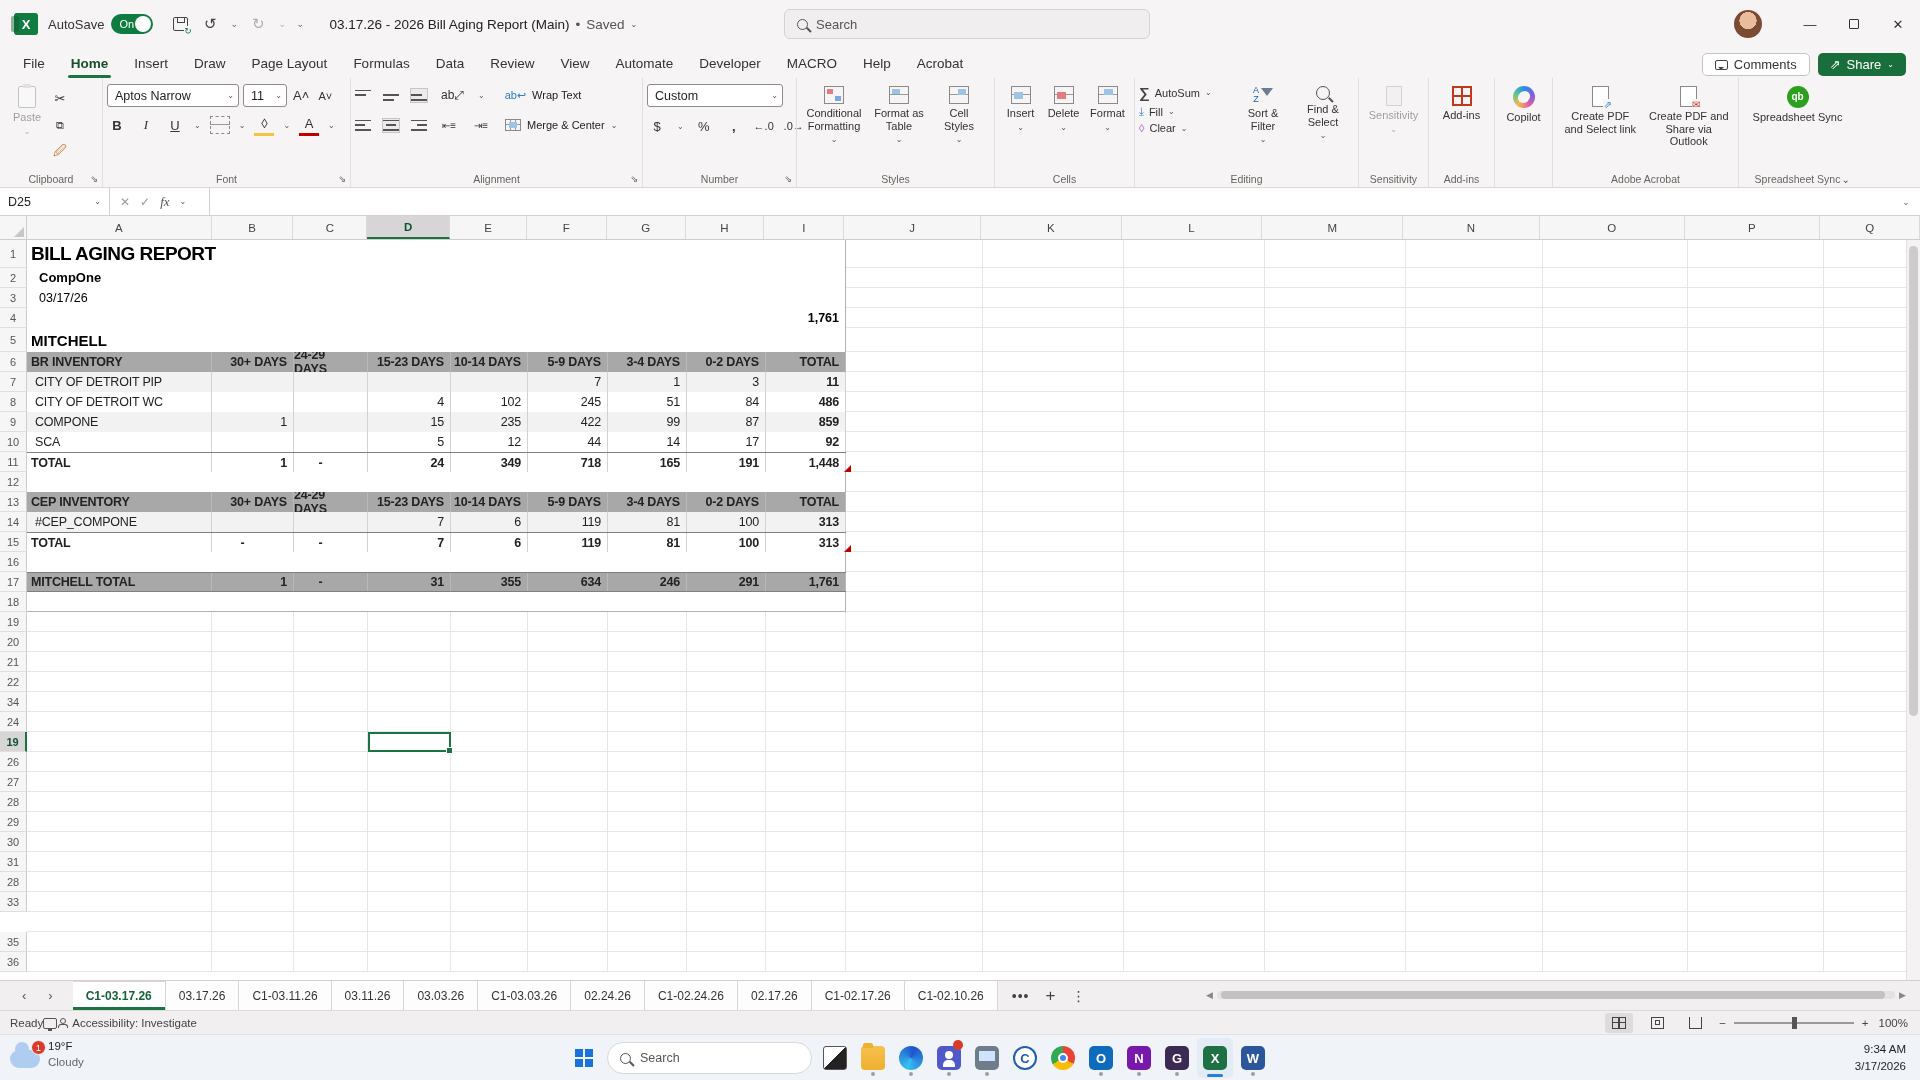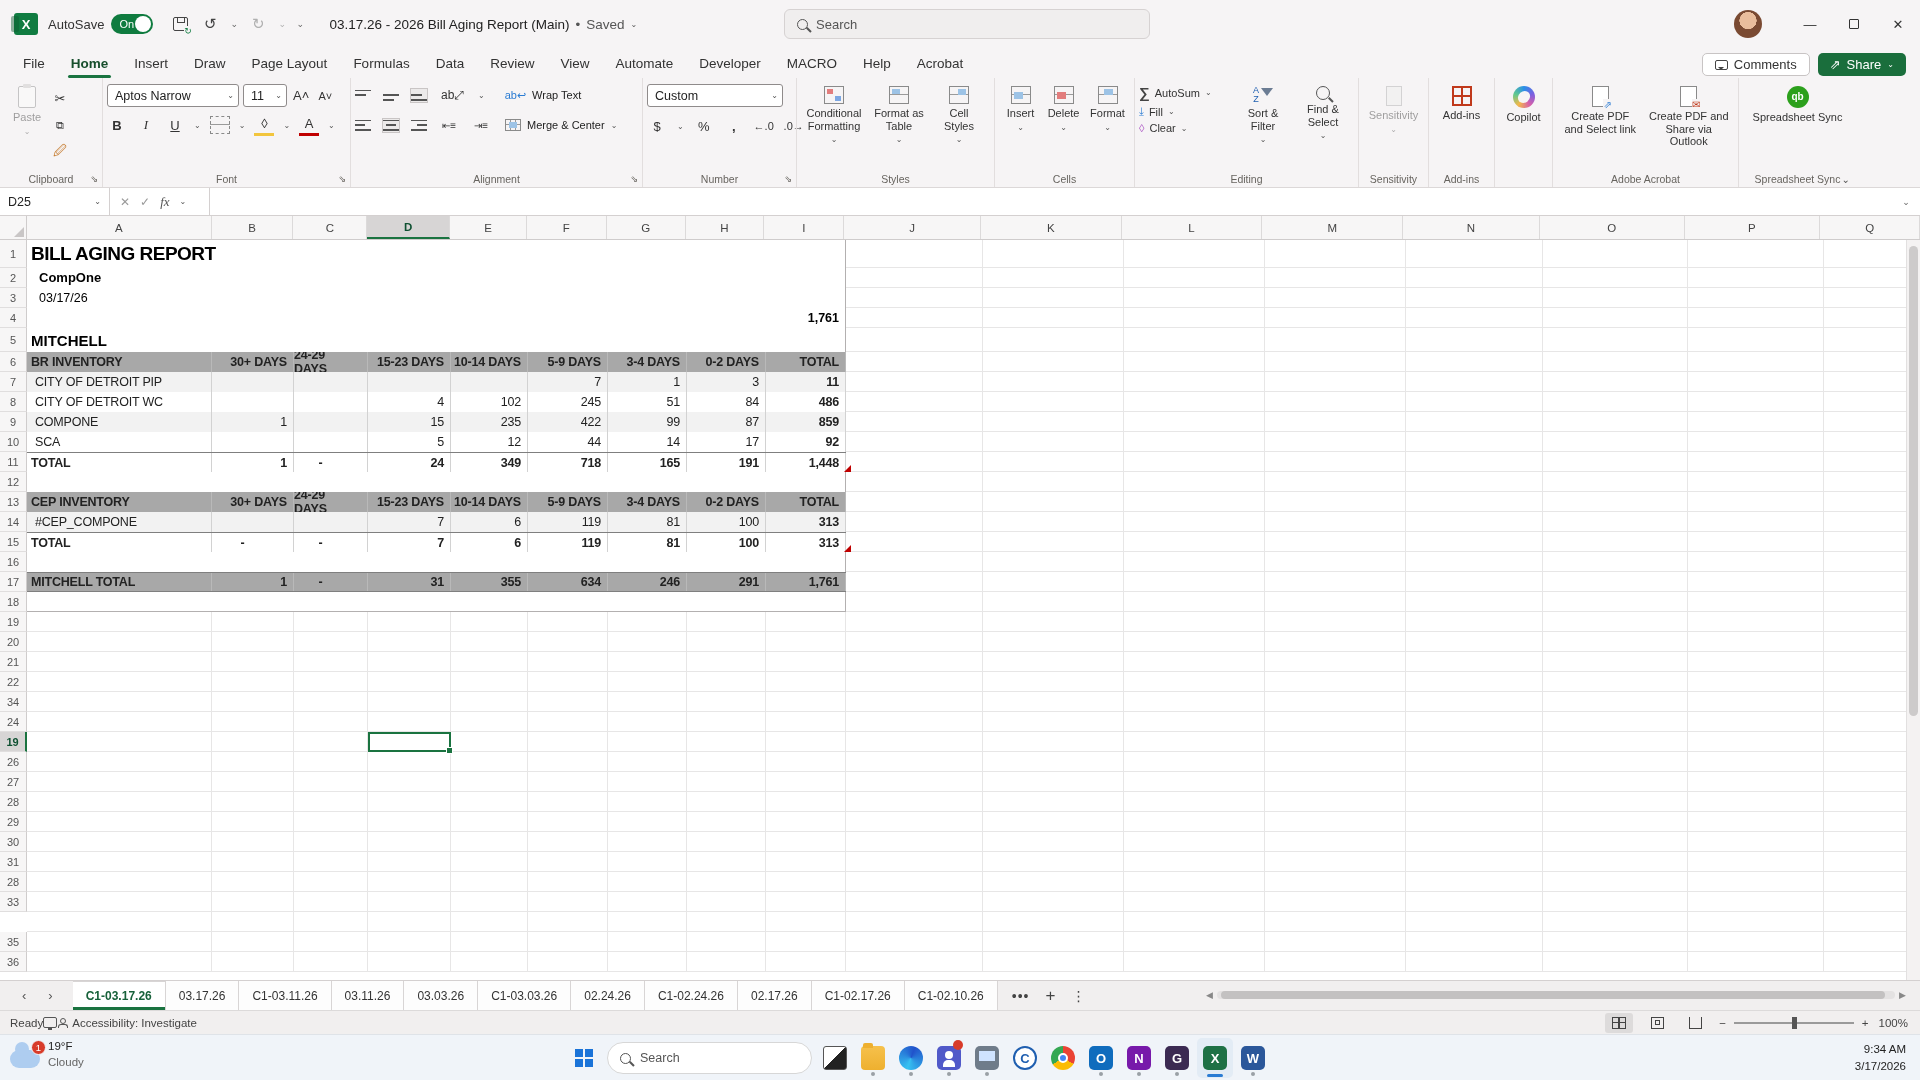--- a/index.html
+++ b/index.html
@@ -129,21 +129,21 @@
   .sheet-tab { display:flex; align-items:center; padding:0 13px; background:#fdfdfd; border-right:1px solid #d8d5d5; color:#333; white-space:nowrap; }
   .sheet-tab.active { background:#fff; font-weight:bold; color:#17613a; box-shadow:inset 0 -3px 0 #1a7340; border-top:1px solid #d8d5d5; }
   .tab-extra { display:flex; align-items:center; gap:16px; padding:0 14px; color:#444; font-size:14px; }
   .hscroll { position:absolute; right:14px; top:7px; width:700px; height:14px; display:flex; align-items:center; gap:4px; }
   .hscroll .arrow { font-size:9px; color:#888; }
   .hscroll .track { flex:1; height:8px; background:#e4e2e2; border-radius:4px; position:relative; }
   .hscroll .hthumb { position:absolute; left:4px; right:10px; top:0; height:8px; background:#c3c1c1; border-radius:4px; }
 
   
   .statusbar { position:absolute; top:1010px; left:0; width:1920px; height:24px; background:#f1efef; border-top:1px solid #dcdada; display:flex; align-items:center; font-size:11.5px; color:#444; }
-  .sb-left { display:flex; align-items:flex-start; padding-left:10px; }
+  .sb-left { display:flex; align-items:flex-end; padding-left:10px; }
   .monitor-ic { width:14px; height:11px; border:1.3px solid #555; border-radius:2px; position:relative; }
   .monitor-ic::after { content:''; position:absolute; left:4px; bottom:-3px; width:4px; height:2px; background:#555; }
   .access { display:flex; align-items:center; gap:5px; }
   .person-ic { width:10px; height:10px; position:relative; }
   .person-ic::before { content:''; position:absolute; top:0; left:3px; width:4px; height:4px; border-radius:50%; border:1.2px solid #555; }
   .person-ic::after { content:''; position:absolute; bottom:0; left:1px; width:8px; height:3px; border:1.2px solid #555; border-bottom:none; border-radius:3px 3px 0 0; }
   .sb-right { margin-left:auto; display:flex; align-items:center; gap:10px; padding-right:12px; }
   .viewbtn { width:28px; height:20px; display:flex; align-items:center; justify-content:center; border-radius:3px; }
   .viewbtn.active { background:#dddbdb; }
   .v-normal { width:14px; height:12px; border:1.2px solid #444; background:linear-gradient(to right, transparent 45%, #444 45% 55%, transparent 55%), linear-gradient(to bottom, transparent 40%, #444 40% 52%, transparent 52%); }

